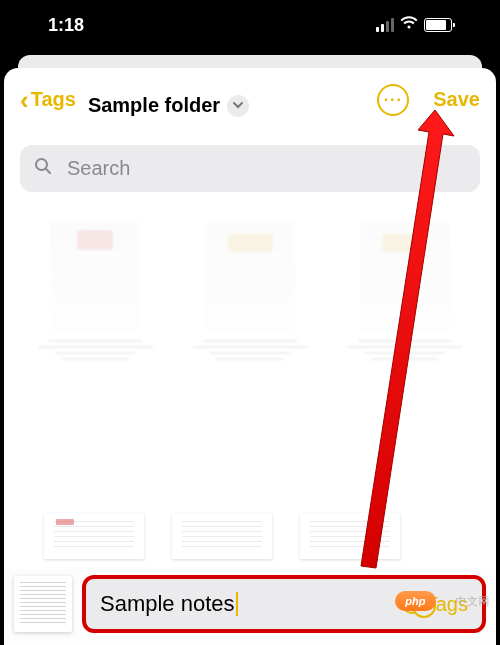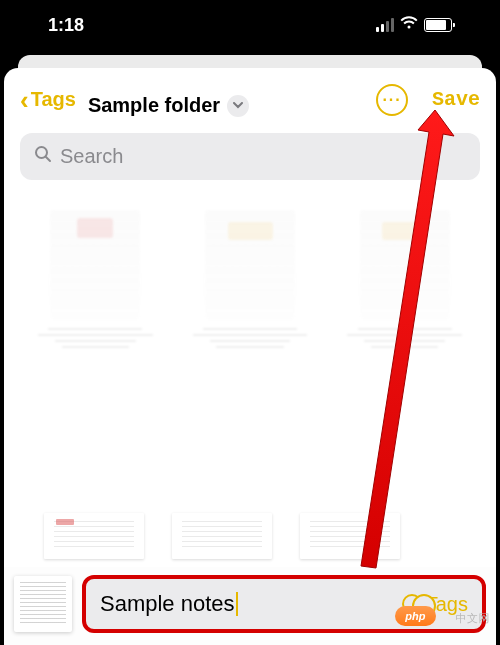--- a/index.html
+++ b/index.html
@@ -146,30 +146,29 @@
       font-weight: 700;
       cursor: pointer;
       letter-spacing: 1px;
     }
     .save-btn {
       color: #e6b800;
       font-size: 20px;
       font-weight: 700;
       margin-left: 16px;
       cursor: pointer;
-      font-family: Liberation Mono, monospace;
     }
     .search-bar {
-      margin: 6px 16px 10px;
+      margin: 18px 16px 10px;
       background: #ebebed;
       border-radius: 12px;
       padding: 12px 14px;
       display: flex;
       align-items: center;
-      gap: 8px;
+      gap: 15px;
     }
     .search-icon {
       color: #8a8a8e;
       font-size: 20px;
       font-weight: 700;
     }
     .search-placeholder {
       color: #8a8a8e;
       font-size: 20px;
     }
@@ -320,25 +319,25 @@
     }
     .arrow-svg {
       position: absolute;
       top: 108px;
       left: 248px;
       pointer-events: none;
       z-index: 50;
     }
     .watermark {
       position: absolute;
-      bottom: 19px;
+      bottom: 34px;
       right: 10px;
       z-index: 60;
       display: flex;
-      align-items: flex-end;
+      align-items: center;
     }
     .watermark-badge {
       background: linear-gradient(180deg,#ff9a4a,#ff7a1a);
       color: #fff;
       font-size: 11px;
       font-weight: 700;
       padding: 4px 10px;
       border-radius: 11px;
       font-style: italic;
     }

